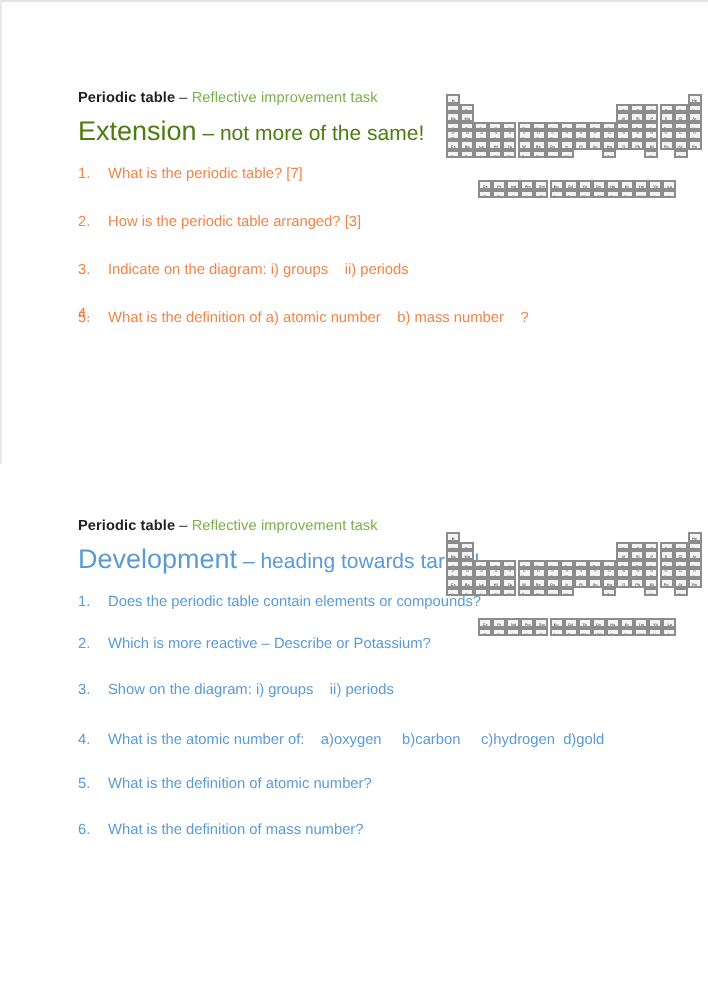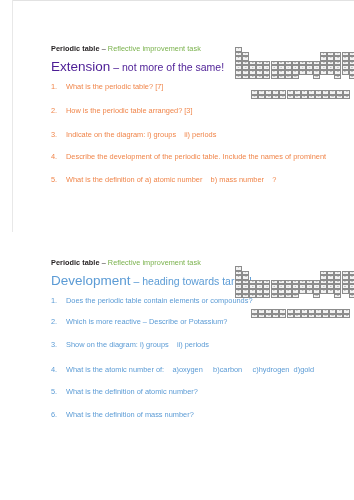--- a/index.html
+++ b/index.html
@@ -9,21 +9,21 @@
   }
   body {
     width: 354px;
     height: 500px;
     font-family: "Liberation Sans", sans-serif;
     overflow: hidden;
     position: relative;
   }
   .page {
     position: absolute;
-    left: 12px; top: 0;
+    left: 0; top: 0;
     width: 294px;
     height: 500px;
     background: #ffffff;
     box-sizing: border-box;
   }
   .edge-top {
     position: absolute;
     left: 0; top: 0;
     width: 354px; height: 1px;
     background: #e2e2e2;
@@ -68,21 +68,21 @@
     left: 39px;
     top: 13px;
     white-space: nowrap;
   }
   .big-title .t-main {
     font-size: 13.5px;
   }
   .big-title .t-sub {
     font-size: 10.5px;
   }
-  #section-1 .big-title { color: #4c1d95; }
+  #section-1 .big-title { color: #4d7c0f; }
   #section-2 .big-title { color: #5b9bd5; }
 
   .qlist {
     position: absolute;
     left: 39px;
     top: 38px;
     width: 300px;
   }
   .qrow {
     position: relative;
@@ -185,21 +185,20 @@
       <div class="qrow" style="margin-bottom:14.5px;">
         <span class="qnum">2.</span>
         <span class="qtext">How is the periodic table arranged? [3]</span>
       </div>
       <div class="qrow" style="margin-bottom:12px;">
         <span class="qnum">3.</span>
         <span class="qtext">Indicate on the diagram: i) groups&nbsp;&nbsp;&nbsp; ii) periods</span>
       </div>
       <div class="qrow" style="margin-bottom:14px;">
         <span class="qnum">4.</span>
-        <span class="qtext">Describe the development of the periodic table. Include the names of prominent</span>
       </div>
       <div class="qrow">
         <span class="qnum">5.</span>
         <span class="qtext">What is the definition of a) atomic number&nbsp;&nbsp;&nbsp; b) mass number&nbsp;&nbsp;&nbsp; ?</span>
       </div>
     </div>
 
     <div class="ptable-wrap" id="ptable-1">
       <div class="pt-main">
           <div class="pt-cell" style="left: 0px; top: 0px;">

